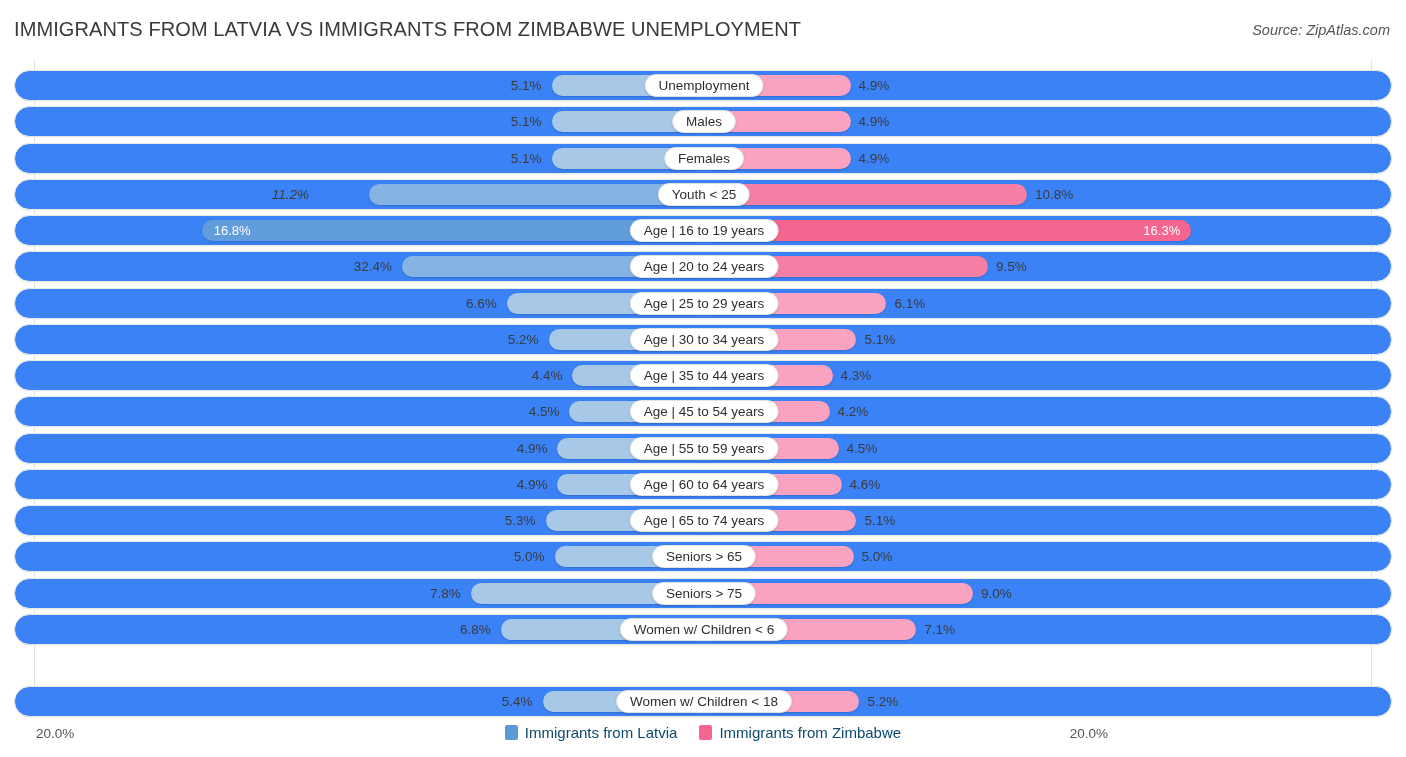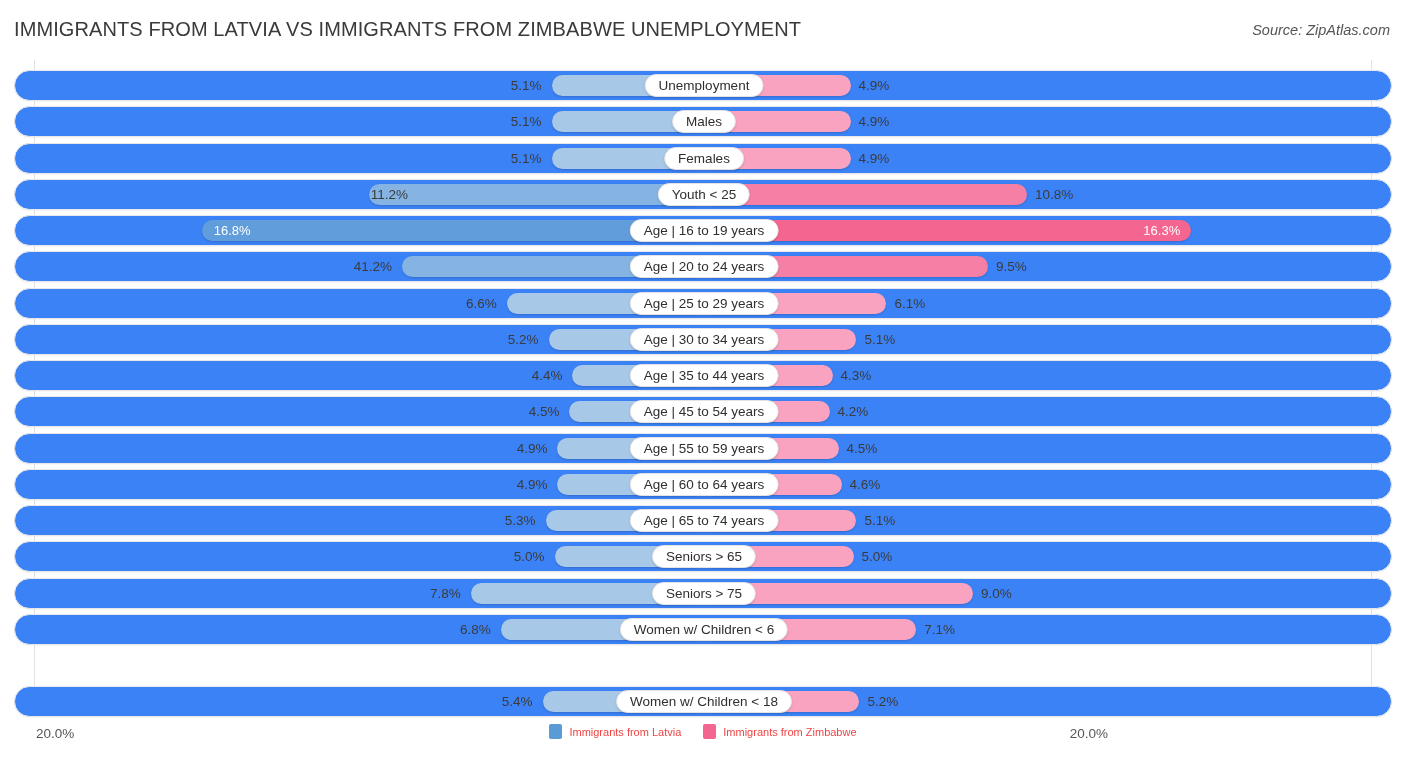--- a/index.html
+++ b/index.html
@@ -88,21 +88,21 @@
   .axis-max{
     position:absolute;top:10px;right:36px;
     font-size:13.5px;color:#555;
   }
   .legend{
     position:absolute;top:8px;left:0;width:1406px;
     display:flex;justify-content:center;align-items:center;gap:22px;
   }
   .legend-item{display:flex;align-items:center;gap:7px;}
   .legend-swatch{width:13px;height:15px;border-radius:2px;display:block;}
-  .legend-label{font-size:11px;color:#ef4444;white-space:nowrap;}
+  .legend-label{font-size:15px;color:#0c4a6e;white-space:nowrap;}
 </style>
 </head>
 <body>
 
 <div id="chart-root">
 
   <div class="chart-title">IMMIGRANTS FROM LATVIA VS IMMIGRANTS FROM ZIMBABWE UNEMPLOYMENT</div>
   <div class="chart-source">Source: ZipAtlas.com</div>
 
   <div class="plot" id="plot">
@@ -132,39 +132,39 @@
           <div class="bar right" style="left: 689px; width: 146.51px; background: rgb(249, 163, 192);"></div>
           <div class="val left" style="right: 849.49px;">5.1%</div>
           <div class="val right" style="left: 843.51px;">4.9%</div>
           <div class="pill" style="left: 689px;">Females</div>
         </div>
       </div>
       <div class="row" style="top: 118.75px;">
         <div class="row-inner">
           <div class="bar left" style="left: 354.12px; width: 334.88px; background: rgb(133, 180, 227);"></div>
           <div class="bar right" style="left: 689px; width: 322.92px; background: rgb(246, 127, 166);"></div>
-          <div class="val left" style="right: 983px;">11.2%</div>
+          <div class="val left" style="right: 1082px; font-style: italic;">11.2%</div>
           <div class="val right" style="left: 1019.92px;">10.8%</div>
           <div class="pill" style="left: 689px;">Youth &lt; 25</div>
         </div>
       </div>
       <div class="row" style="top: 155px;">
         <div class="row-inner">
           <div class="bar left" style="left: 186.68px; width: 502.32px; background: rgb(98, 157, 219);"></div>
           <div class="bar right" style="left: 689px; width: 487.37px; background: rgb(244, 101, 143);"></div>
           <div class="val left inside" style="left: 198.68px;">16.8%</div>
           <div class="val right inside" style="left: 1128.37px;">16.3%</div>
           <div class="pill" style="left: 689px;">Age | 16 to 19 years</div>
         </div>
       </div>
       <div class="row" style="top: 191.25px;">
         <div class="row-inner">
           <div class="bar left" style="left: 387.01px; width: 301.99px; background: rgb(133, 180, 227);"></div>
           <div class="bar right" style="left: 689px; width: 284.05px; background: rgb(246, 127, 166);"></div>
-          <div class="val left" style="right: 998.99px;">41.2%</div>
+          <div class="val left" style="right: 998.99px;">32.4%</div>
           <div class="val right" style="left: 981.05px;">9.5%</div>
           <div class="pill" style="left: 689px;">Age | 20 to 24 years</div>
         </div>
       </div>
       <div class="row" style="top: 227.5px;">
         <div class="row-inner">
           <div class="bar left" style="left: 491.66px; width: 197.34px; background: rgb(168, 200, 232);"></div>
           <div class="bar right" style="left: 689px; width: 182.39px; background: rgb(249, 163, 192);"></div>
           <div class="val left" style="right: 894.34px;">6.6%</div>
           <div class="val right" style="left: 879.39px;">6.1%</div>

